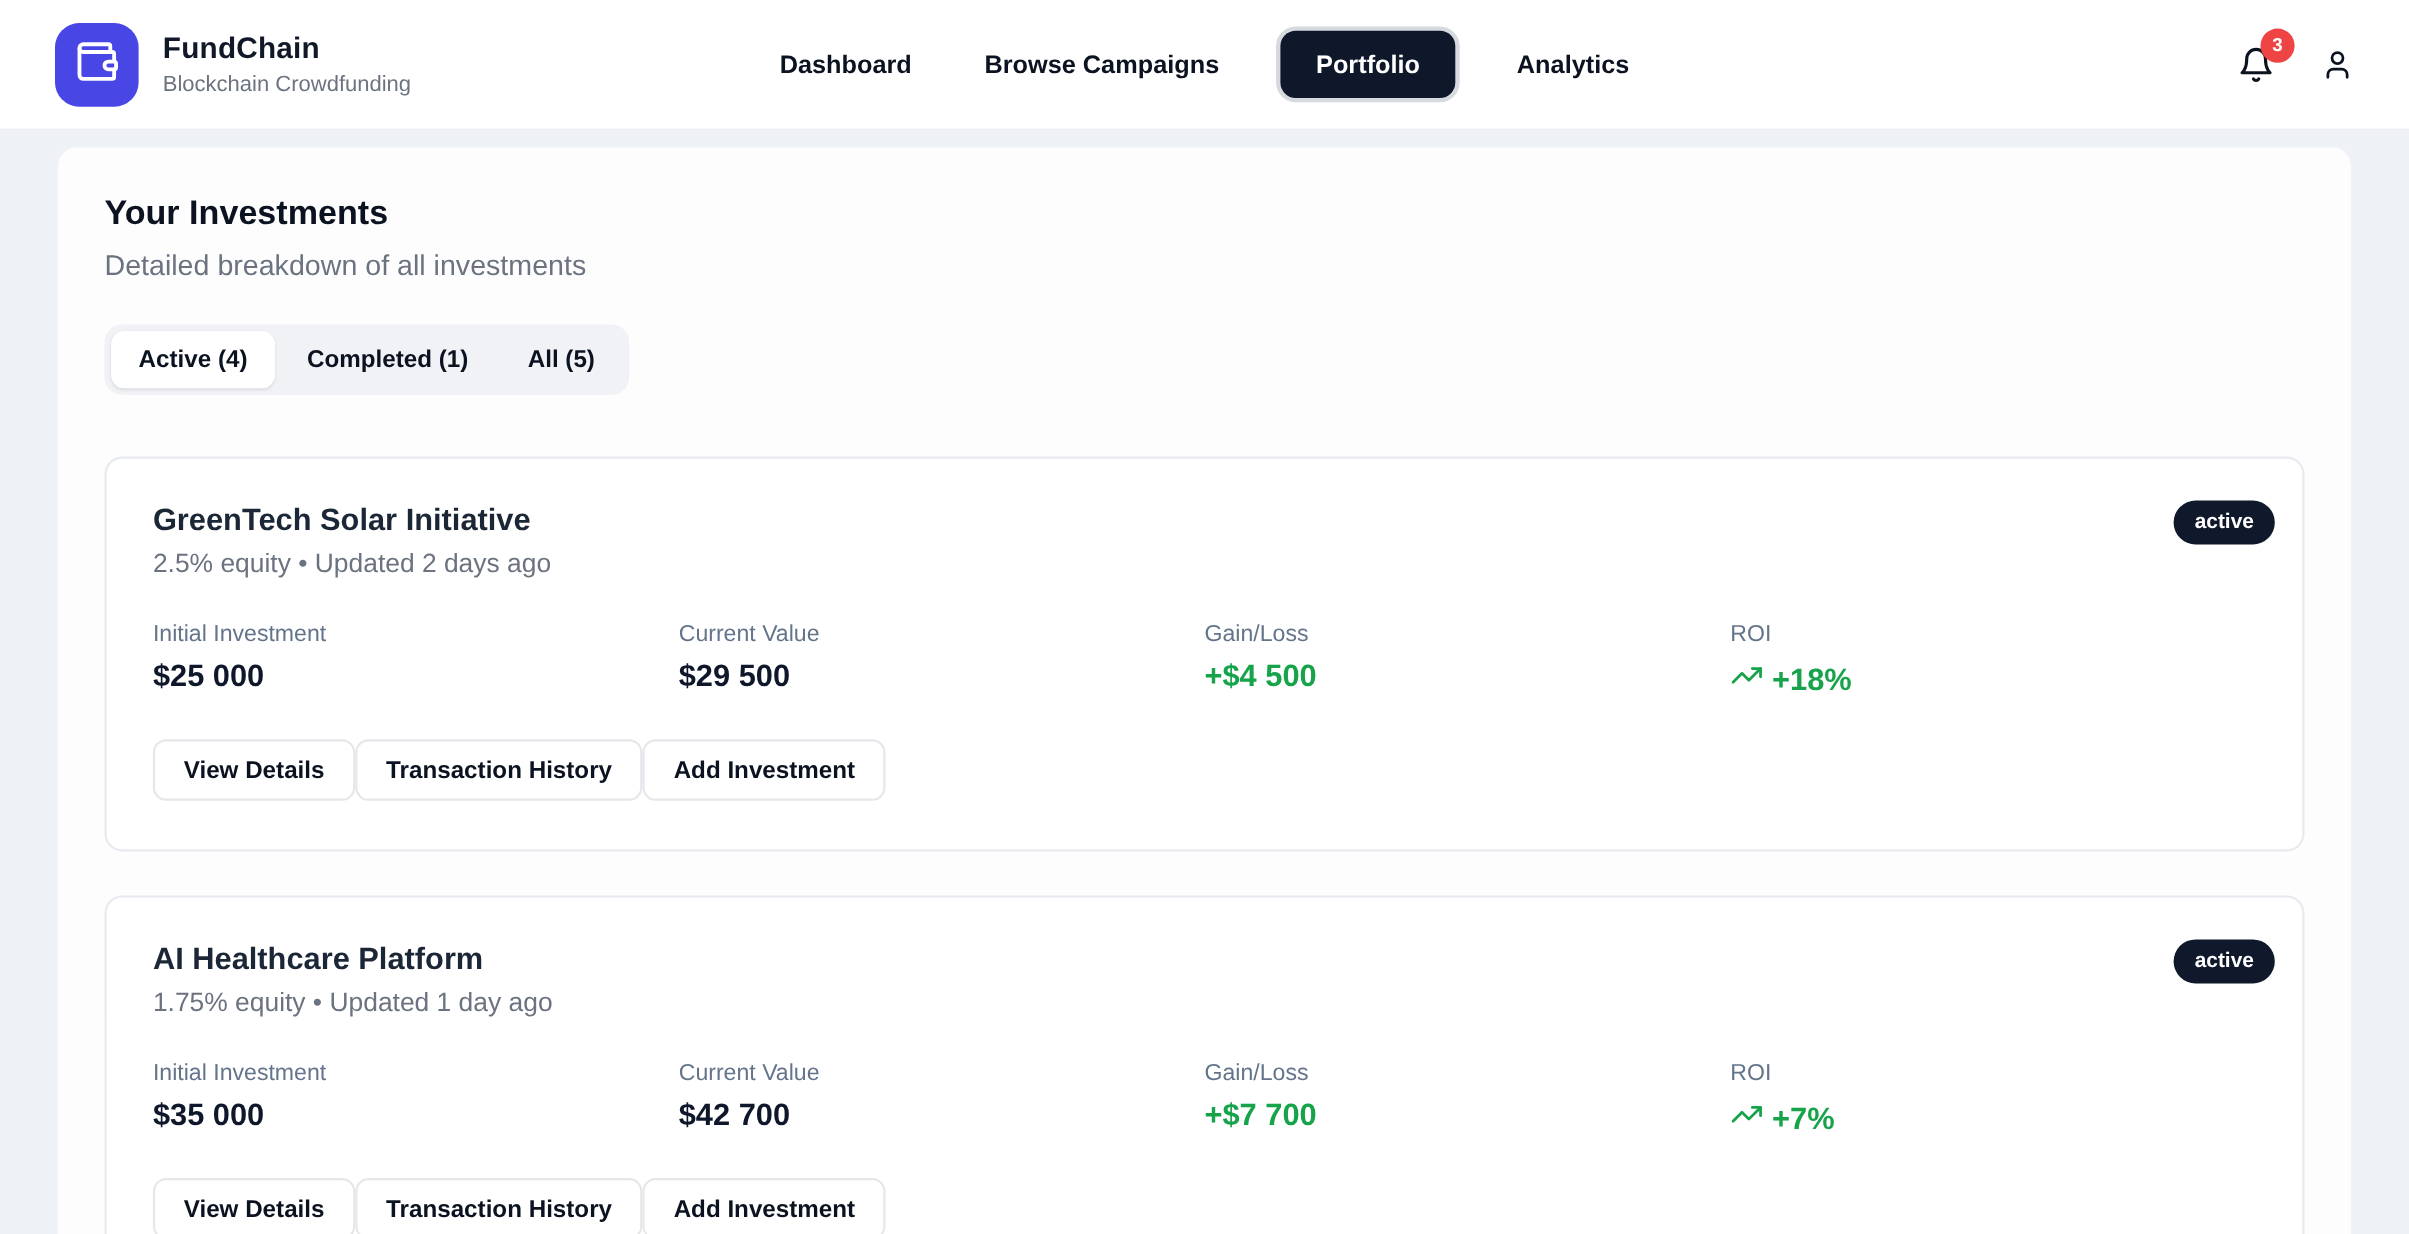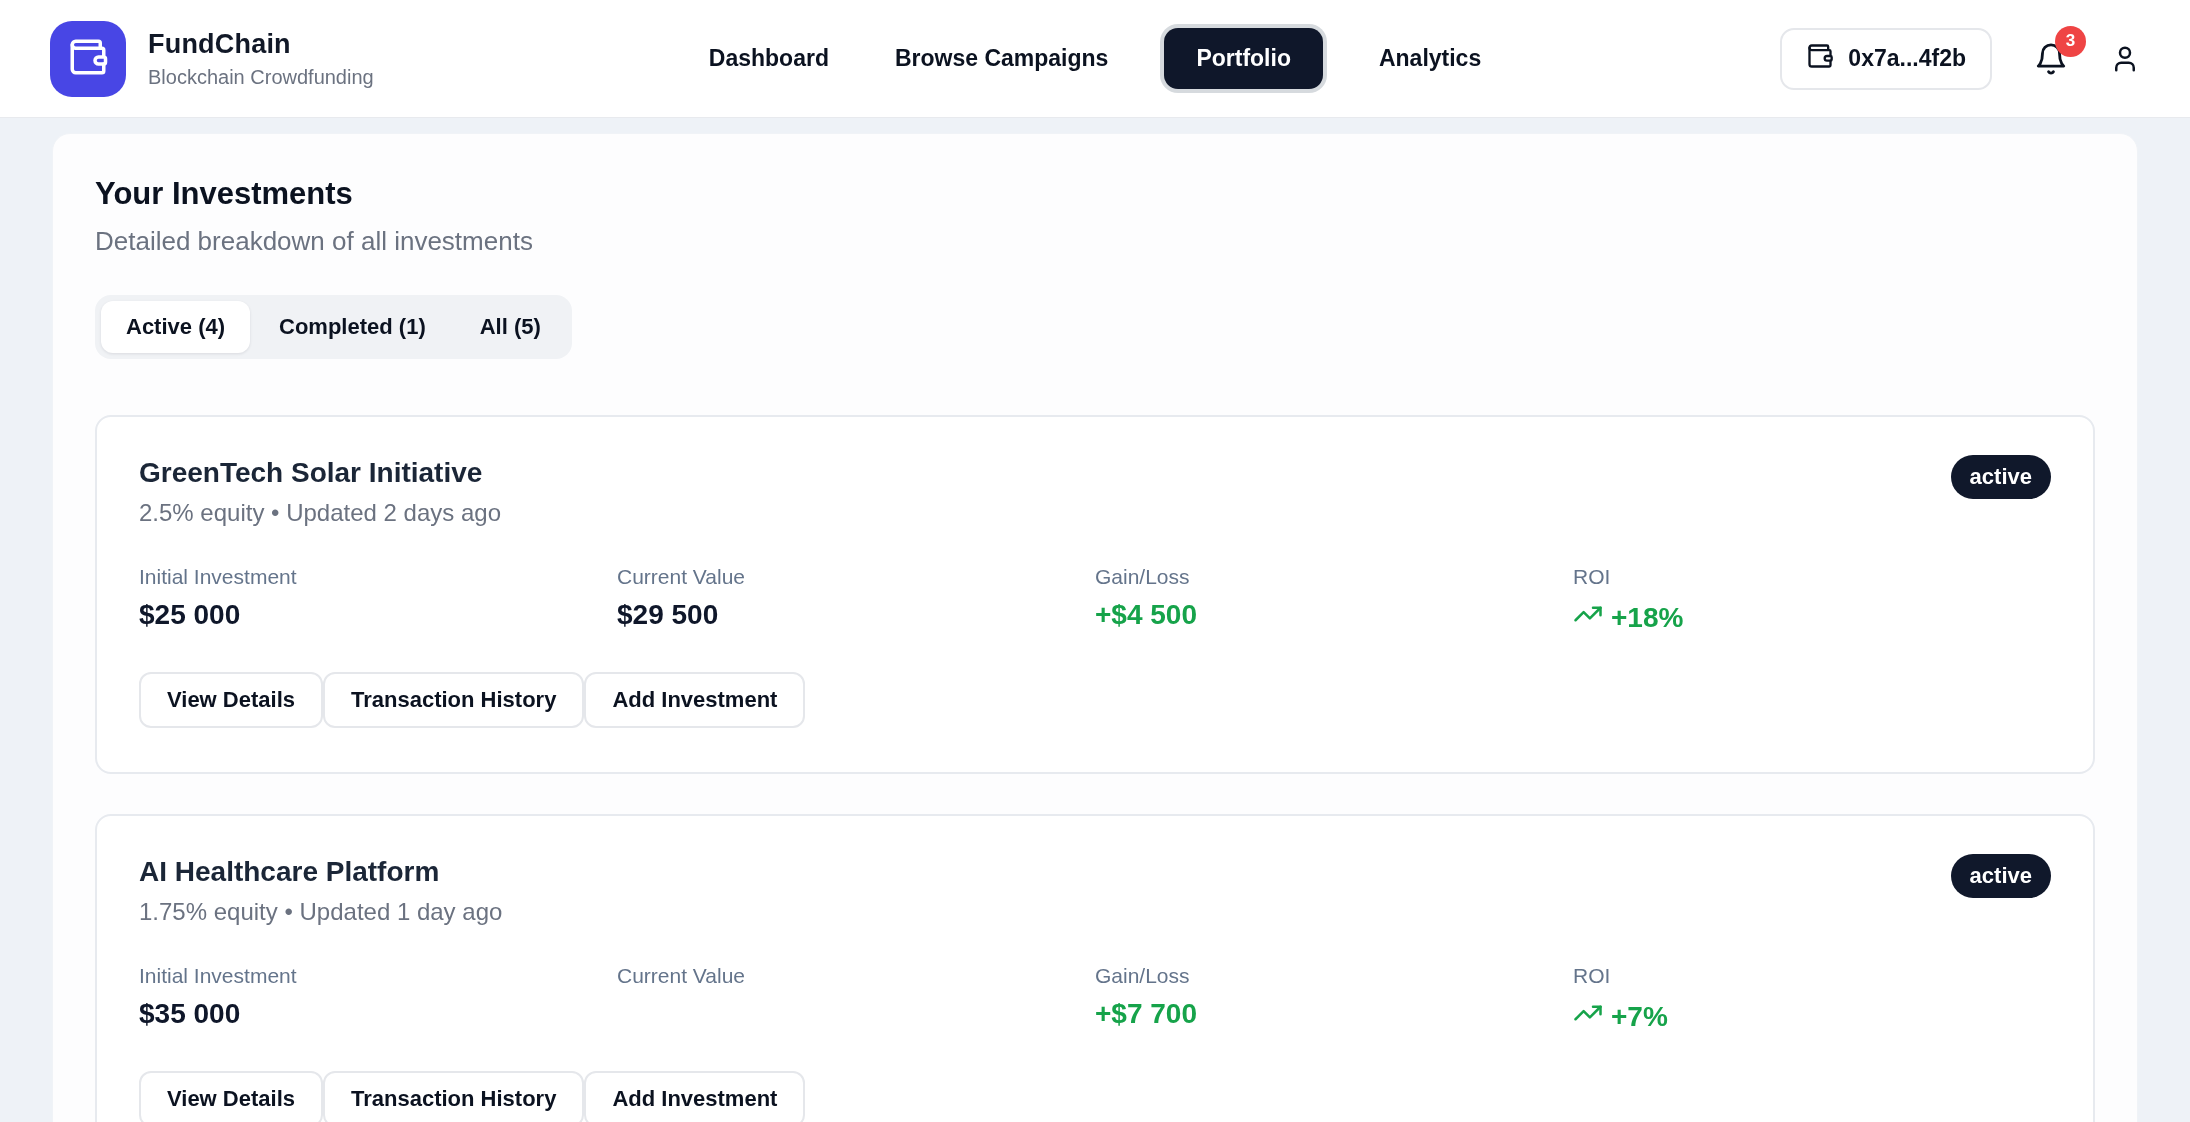--- a/index.html
+++ b/index.html
@@ -81,22 +81,22 @@
 
   
   .cards{margin-top:56px;display:flex;flex-direction:column;gap:40px;}
   .card{
     position:relative;background:#fff;border:2px solid #e7eaef;border-radius:16px;
     padding:40px 42px 44px;
   }
   .card-title{font-size:28px;font-weight:600;color:#1b2637;}
   .card-meta{font-size:24px;color:#6b7280;margin-top:10px;}
   .status-badge{
-    position:absolute;top:38px;right:42px;background:#10182b;color:#fff;
-    font-size:22px;font-weight:600;padding:9px 19px;border-radius:999px;
+    position:absolute;top:38px;right:25px;background:#10182b;color:#fff;
+    font-size:19px;font-weight:600;padding:9px 19px;border-radius:999px;
   }
   .stats{display:grid;grid-template-columns:repeat(4,1fr);margin-top:38px;}
   .stat-label{font-size:21px;color:#64748b;}
   .stat-value{font-size:28px;font-weight:600;color:#0f172a;margin-top:10px;display:flex;align-items:center;gap:8px;}
   .stat-value.positive{color:var(--positive);}
   .stat-value svg{width:30px;height:30px;stroke:var(--positive);flex:0 0 auto;}
   .actions{display:flex;margin-top:36px;}
   .action-btn{
     background:#fff;border:2px solid var(--border);border-radius:12px;
     font-size:22px;font-weight:600;color:#0b1220;padding:13px 26px;cursor:pointer;
@@ -123,29 +123,20 @@
   </div>
 
   <nav class="nav">
     <button class="nav-item">Dashboard</button>
     <button class="nav-item">Browse Campaigns</button>
     <button class="nav-item active">Portfolio</button>
     <button class="nav-item">Analytics</button>
   </nav>
 
   <div class="header-right">
-    <button class="wallet-btn">
-      <span>
-        <svg viewBox="0 0 24 24" fill="none" stroke-width="2" stroke-linecap="round" stroke-linejoin="round">
-          <path d="M19 7V4a1 1 0 0 0-1-1H5a2 2 0 0 0 0 4h15a1 1 0 0 1 1 1v4h-3a2 2 0 0 0 0 4h3a1 1 0 0 0 1-1v-2a1 1 0 0 0-1-1"></path>
-          <path d="M3 5v14a2 2 0 0 0 2 2h15a1 1 0 0 0 1-1v-4"></path>
-        </svg>
-      </span>
-      <span>0x7a...4f2b</span>
-    </button>
 
     <div class="bell-wrap">
       <span>
         <svg viewBox="0 0 24 24" fill="none" stroke-width="2" stroke-linecap="round" stroke-linejoin="round">
           <path d="M6 8a6 6 0 0 1 12 0c0 7 3 9 3 9H3s3-2 3-9"></path>
           <path d="M10.3 21a1.94 1.94 0 0 0 3.4 0"></path>
         </svg>
       </span>
       <span class="badge">3</span>
     </div>
@@ -218,20 +209,21 @@
         <h2 class="card-title">AI Healthcare Platform</h2>
         <p class="card-meta">1.75% equity • Updated 1 day ago</p>
 
         <div class="stats">
           <div>
             <div class="stat-label">Initial Investment</div>
             <div class="stat-value">$35 000</div>
           </div>
           <div>
             <div class="stat-label">Current Value</div>
+            <div class="stat-value">$42 700</div>
           </div>
           <div>
             <div class="stat-label">Gain/Loss</div>
             <div class="stat-value positive">+$7 700</div>
           </div>
           <div>
             <div class="stat-label">ROI</div>
             <div class="stat-value positive">
               <span>
                 <svg viewBox="0 0 24 24" fill="none" stroke-width="2" stroke-linecap="round" stroke-linejoin="round">

